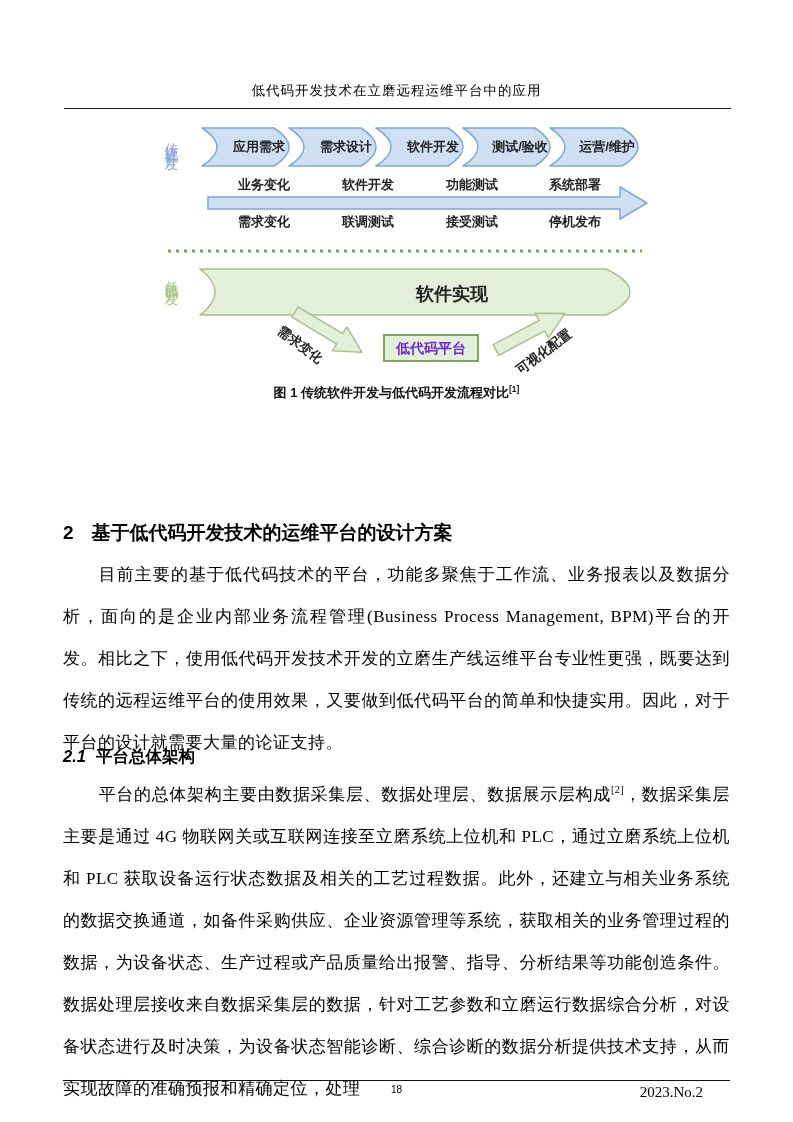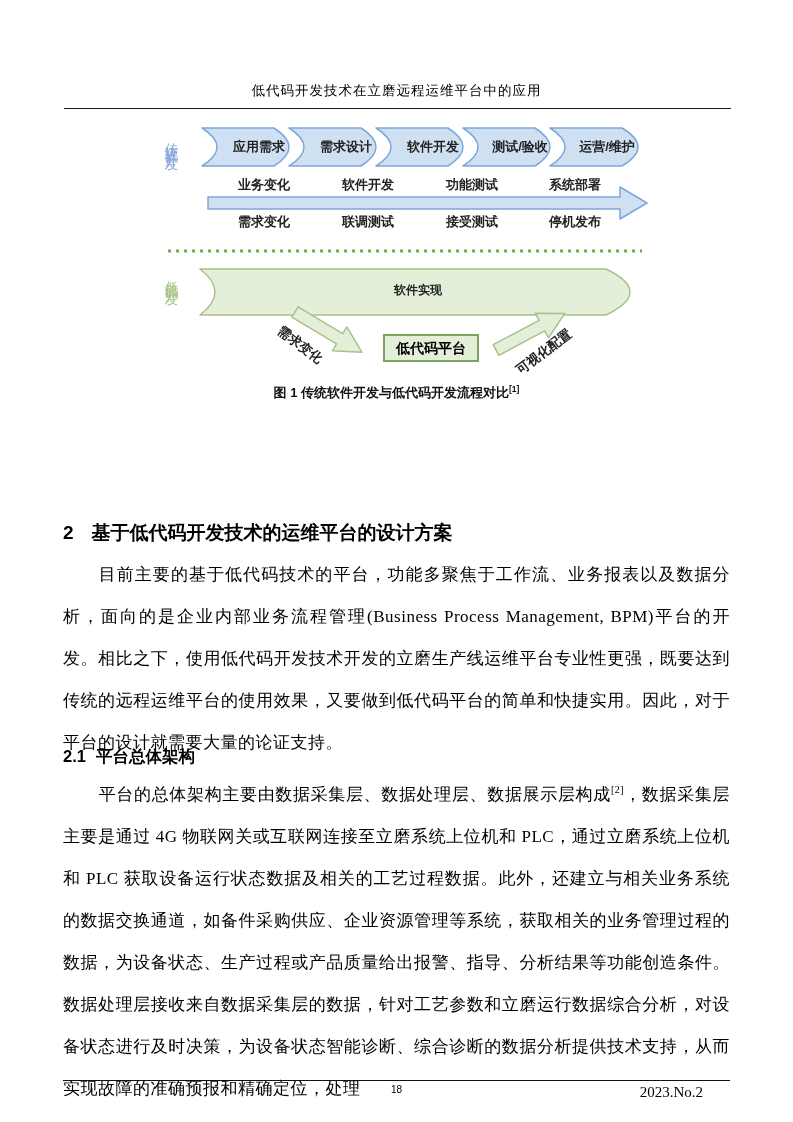--- a/index.html
+++ b/index.html
@@ -26,32 +26,32 @@
   .side-label{
     position:absolute;left:2px;writing-mode:vertical-rl;text-orientation:upright;
     font-family:"Liberation Sans","DejaVu Sans",sans-serif;
     font-size:13.5px;letter-spacing:3px;white-space:nowrap;
   }
   .side-blue{top:8px;color:#8ea9db;}
   .side-green{top:146px;color:#a9c48a;}
   .chev-label{top:14px;width:92px;}
   .row1{top:52px;width:92px;}
   .row2{top:89px;width:92px;}
-  .impl-label{top:158px;left:188px;width:140px;font-size:12px;}
+  .impl-label{top:158px;left:188px;width:140px;font-size:18px;text-align:right;}
   .rot-label{
     position:absolute;font-family:"Liberation Sans","DejaVu Sans",sans-serif;
     font-weight:bold;font-size:13px;color:#222;text-align:center;white-space:nowrap;
   }
   .rot-down{left:92px;top:212px;width:96px;transform:rotate(37deg);}
   .rot-up{left:325px;top:219px;width:118px;transform:rotate(-37deg);}
   .platform-box{
     position:absolute;left:223px;top:210px;width:92px;height:24px;
     background:#e3efd9;border:2px solid #7ea45e;
     font-family:"Liberation Sans","DejaVu Sans",sans-serif;font-weight:bold;
-    font-size:14px;text-align:center;line-height:24px;color:#000000;
+    font-size:14px;text-align:center;line-height:24px;color:#6d28d9;
   }
   .figure-caption{
     position:absolute;top:360px;left:0;width:100%;text-align:center;
     font-family:"Liberation Sans","DejaVu Sans",sans-serif;
     font-weight:bold;font-size:13px;color:#111;
   }
   .figure-caption sup{font-size:8.5px;}
   
   .para{
     position:absolute;left:63px;width:667px;
@@ -66,21 +66,21 @@
     position:absolute;left:63px;top:496px;width:667px;
     font-family:"Liberation Sans","DejaVu Sans",sans-serif;
     font-weight:bold;font-size:19px;color:#000;
   }
   .sec-h2 .num{margin-right:18px;}
   .sec-h21{
     position:absolute;left:63px;top:722px;width:667px;
     font-family:"Liberation Sans","DejaVu Sans",sans-serif;
     font-weight:bold;font-size:16.5px;color:#000;
   }
-  .sec-h21 .num{margin-right:10px;}
+  .sec-h21 .num{margin-right:10px;font-style:italic;}
   
   .footer-rule{
     position:absolute;top:1056px;left:63px;right:63px;height:0;
     border-top:1.7px solid #111;
   }
   .footer-page{
     position:absolute;top:1060px;left:0;width:100%;text-align:center;
     font-size:10px;font-family:"Liberation Sans","DejaVu Sans",sans-serif;
   }
   .footer-issue{

